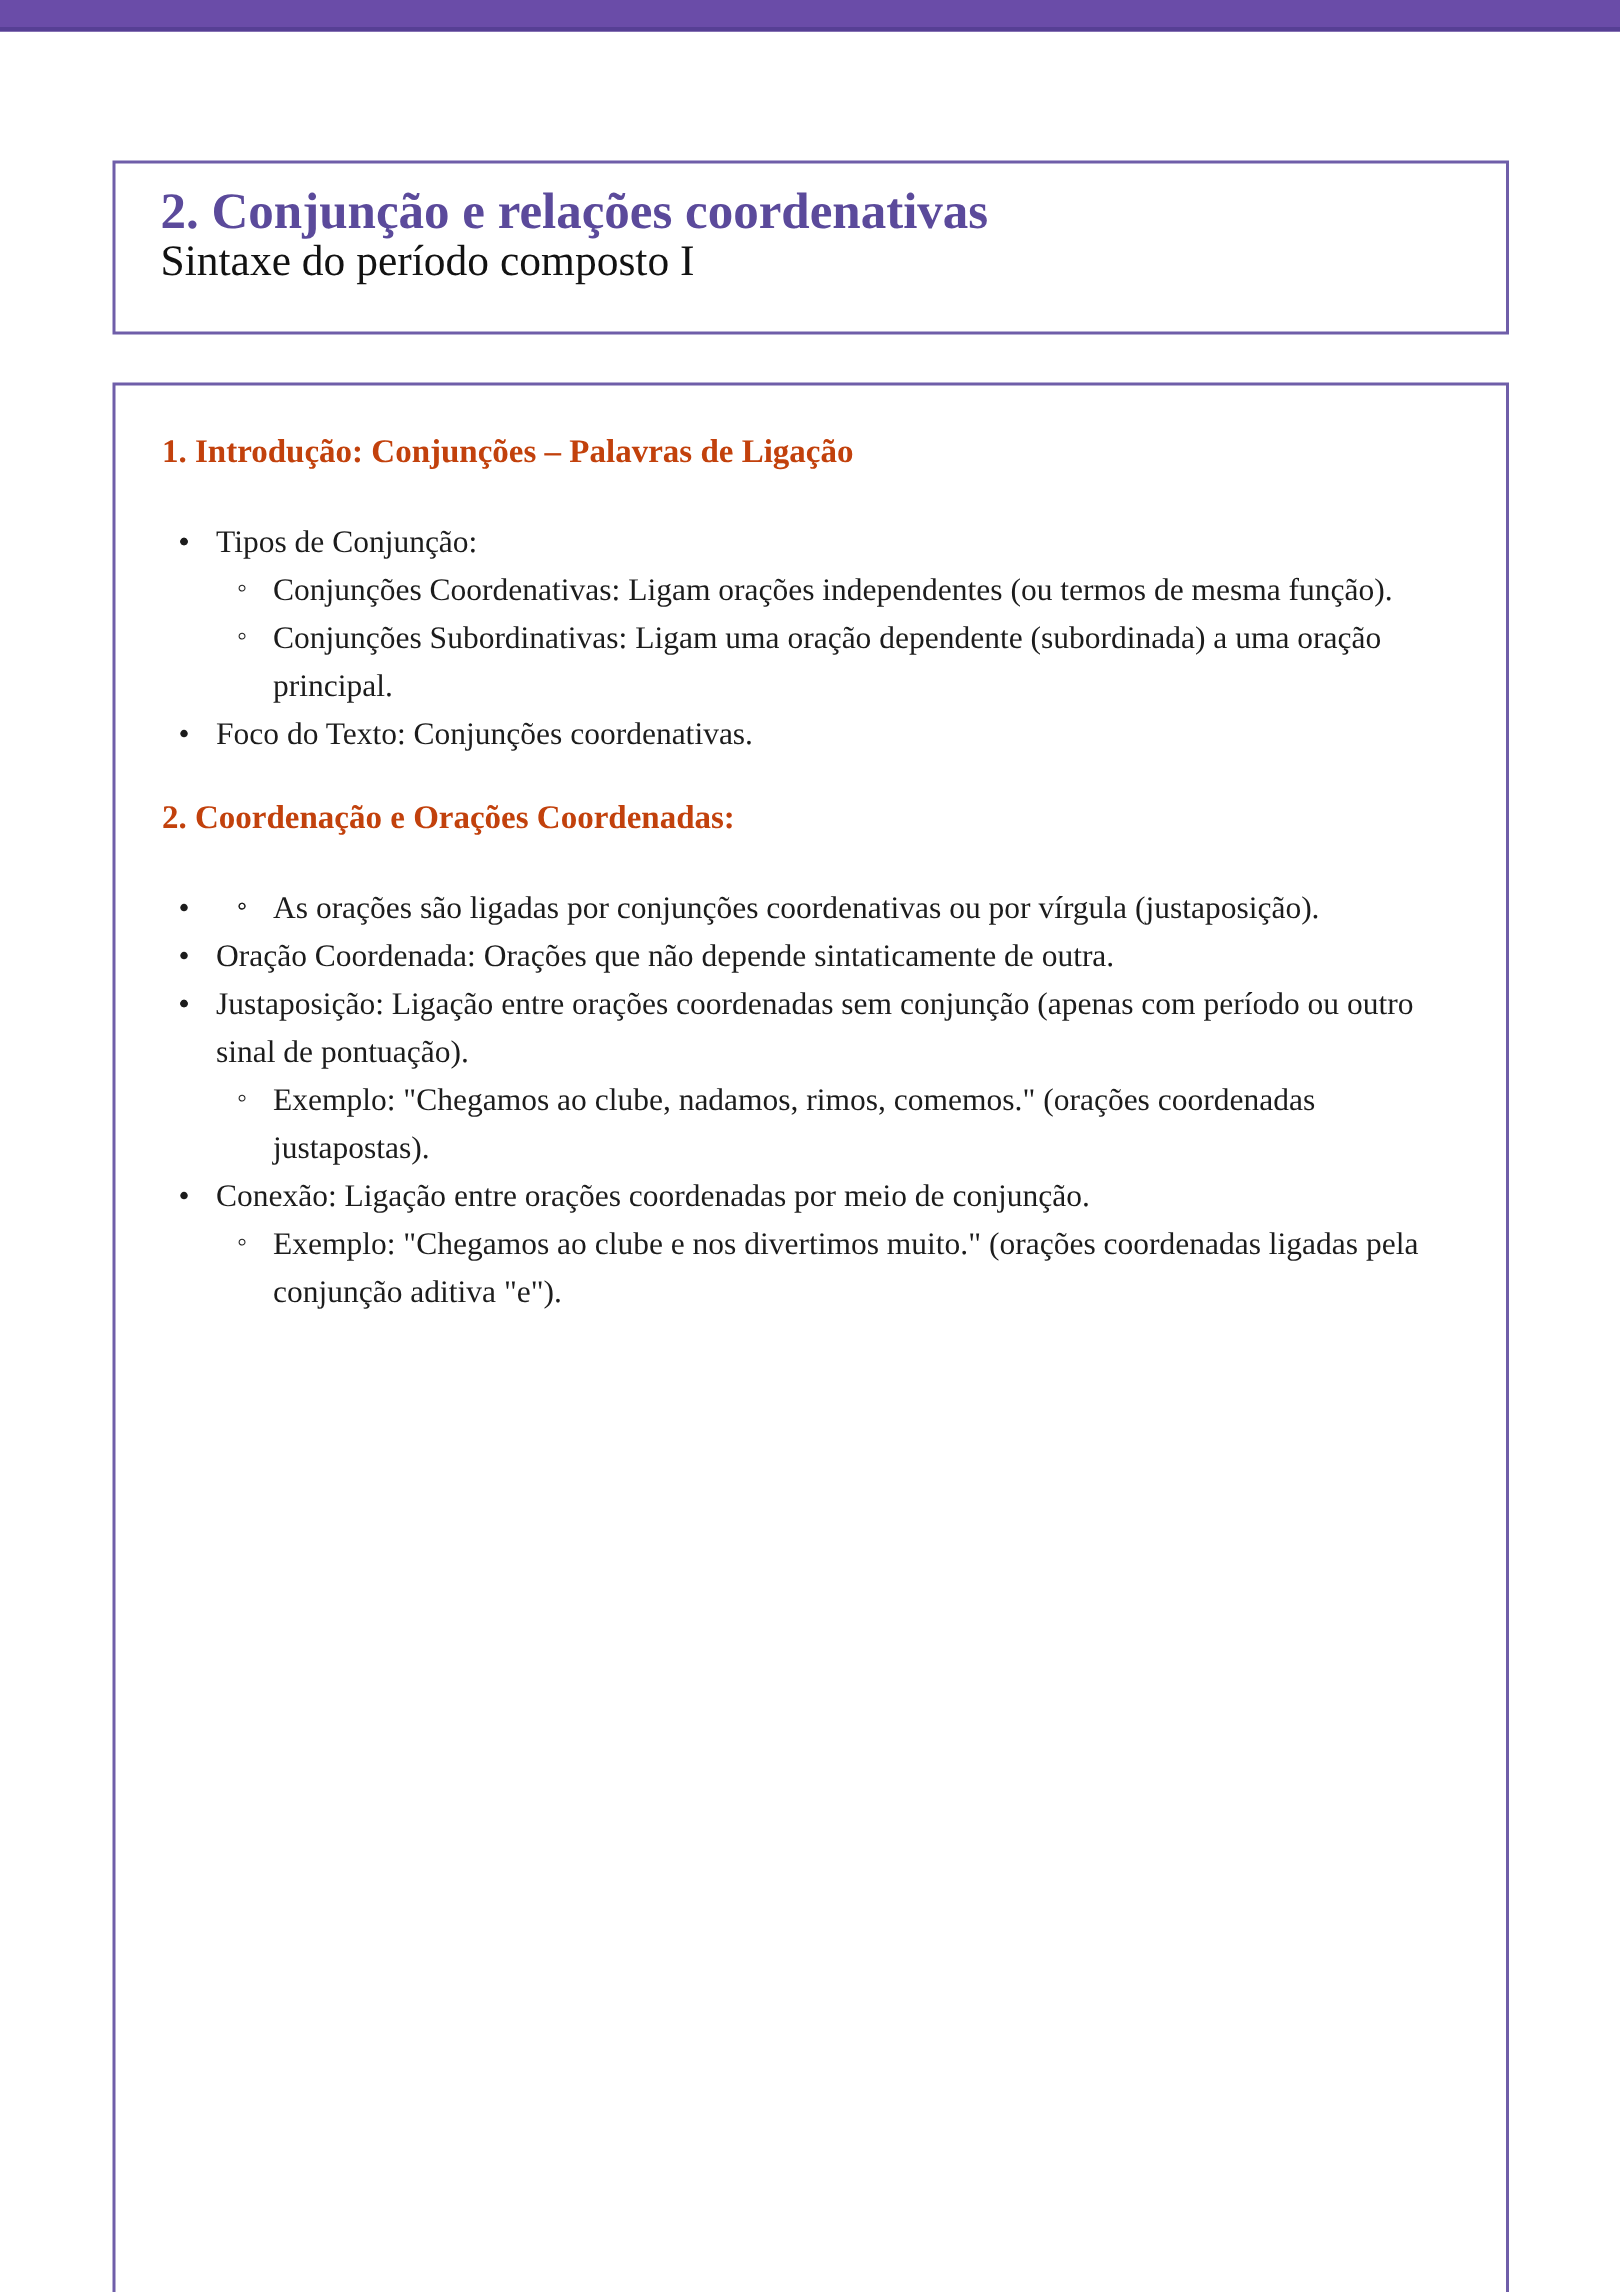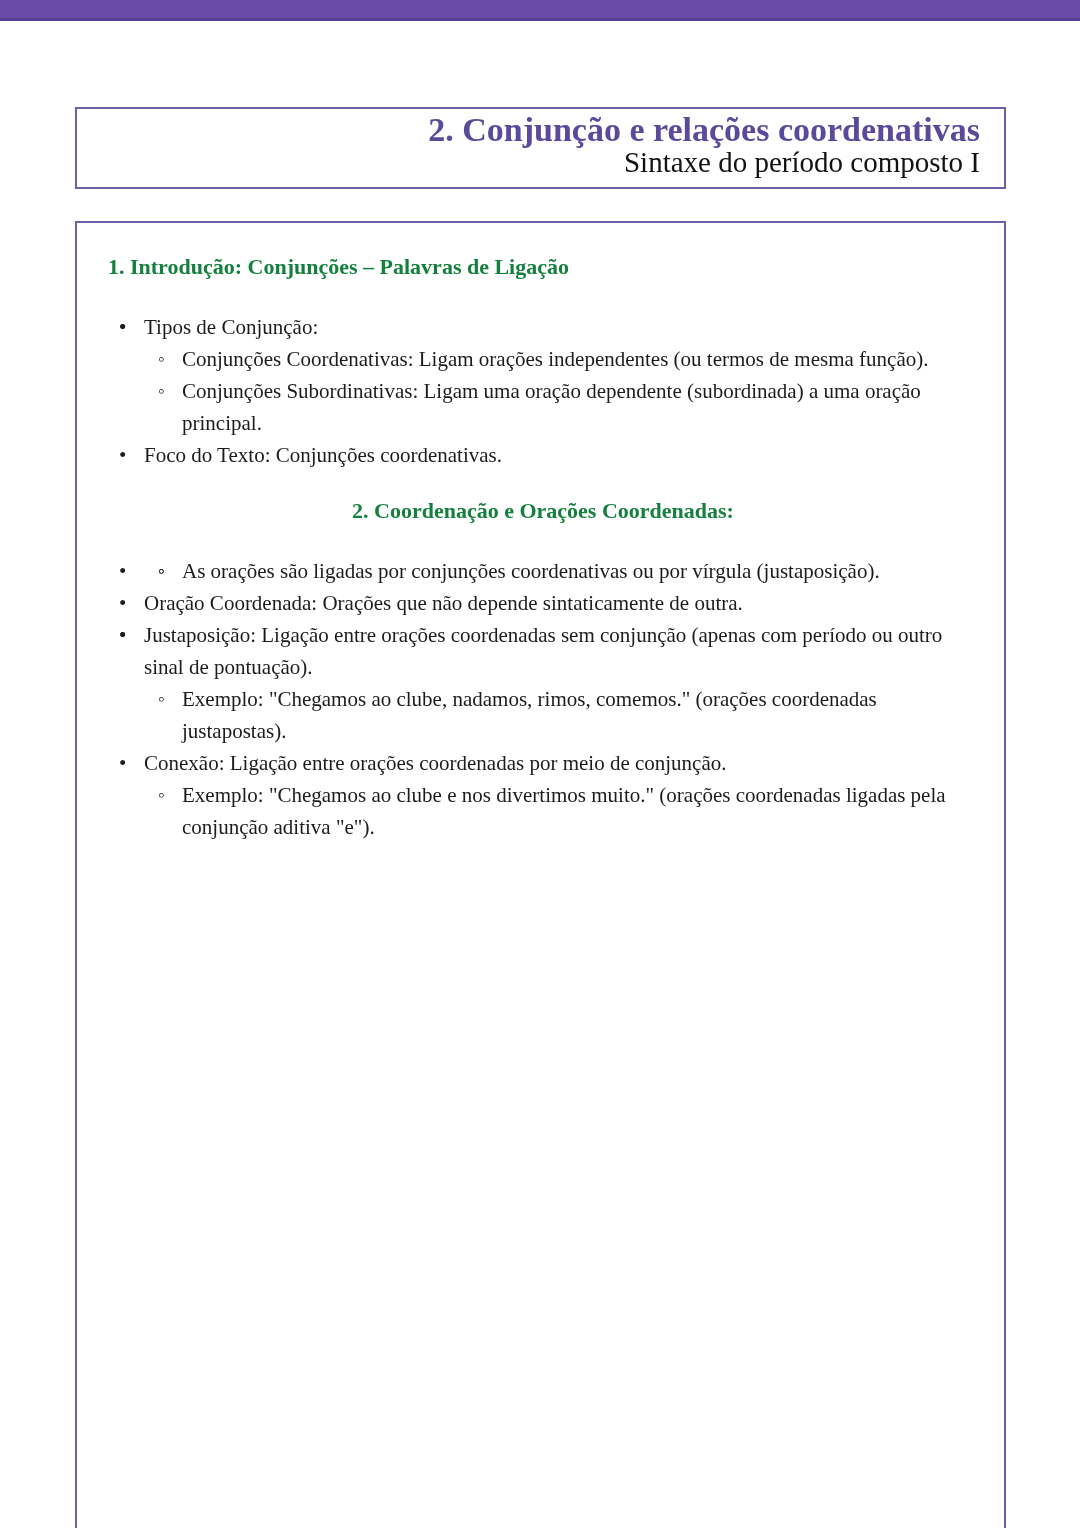--- a/index.html
+++ b/index.html
@@ -22,23 +22,22 @@
   }
   .card {
     box-sizing: border-box;
     margin-left: 75px;
     width: 931px;
     background: #ffffff;
     border: 2px solid #6f5ea9;
   }
   .title-card {
     margin-top: 86px;
-    height: 82px;
-    padding: 2px 24px 0 30px;
-    text-align: right;
+    height: 116px;
+    padding: 14px 24px 0 30px;
   }
   .page-title {
     margin: 0;
     font-size: 34px;
     line-height: 38px;
     font-weight: bold;
     color: #5b4a9b;
   }
   .page-subtitle {
     margin: 0;
@@ -50,25 +49,24 @@
   .content-card {
     margin-top: 32px;
     height: 1330px;
     padding: 30px 26px 0 31px;
   }
   .section-heading {
     margin: 0 0 30px 0;
     font-size: 22px;
     line-height: 28px;
     font-weight: bold;
-    color: #15803d;
+    color: #c2410c;
   }
   .section-heading.second {
     margin-top: 26px;
-    text-align: center;
   }
   ul.bullets {
     list-style: none;
     margin: 0 0 14px 0;
     padding: 0;
     font-size: 21px;
     line-height: 32px;
     color: #1c1c1c;
   }
   ul.bullets li {

